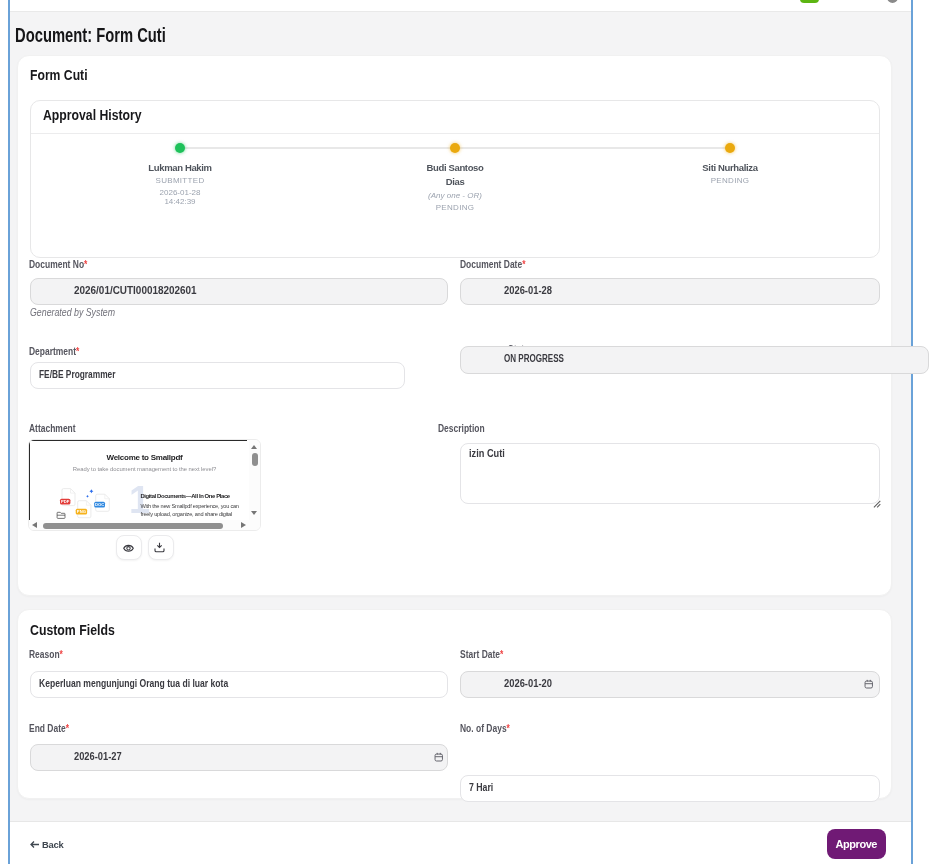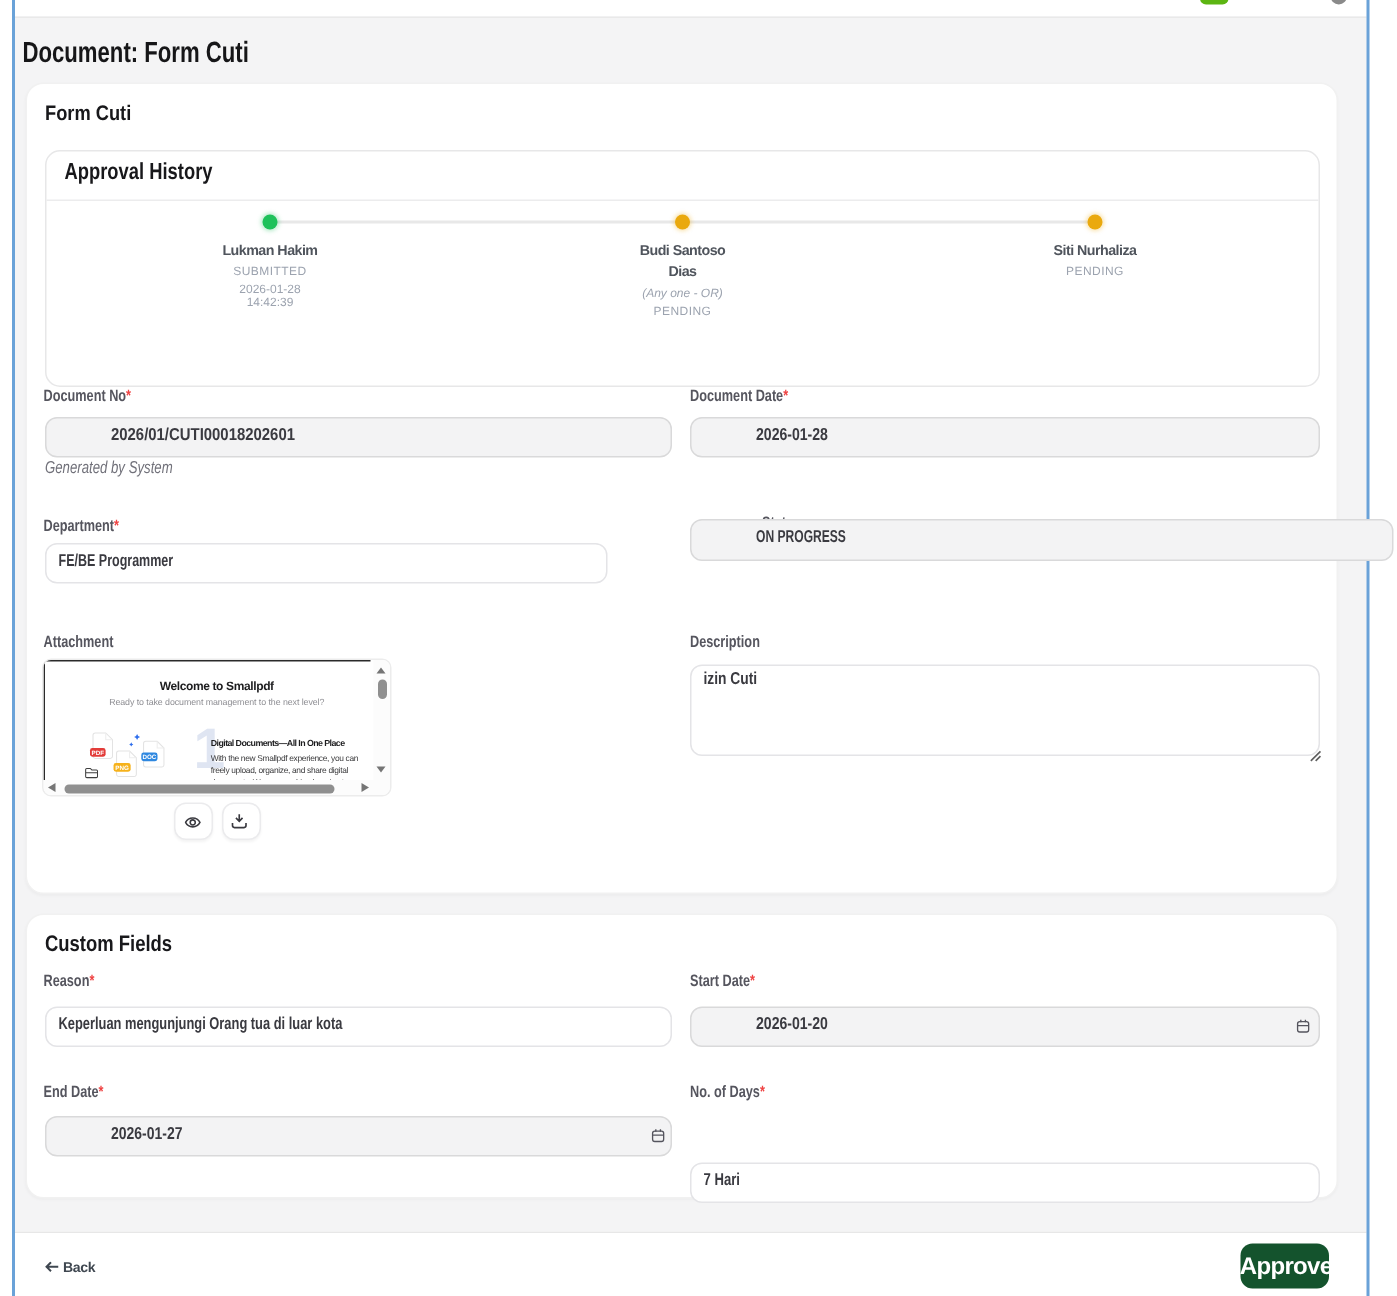--- a/index.html
+++ b/index.html
@@ -70,21 +70,21 @@
   <div class="abs inp gray" style="left:30px; top:277.5px; width:418px; height:27px;"><span class="t" style="transform:scaleX(0.864)">2026/01/CUTI00018202601</span></div>
   <div class="abs inp gray" style="left:460px; top:277.5px; width:420px; height:27px;"><span class="t" style="transform:scaleX(0.815)">2026-01-28</span></div>
   <div class="abs" style="left:30px; top:307px; font-size:11.5px; font-style:italic; color:#71717a; line-height:11.5px; transform:scaleX(0.765); transform-origin:left top; white-space:nowrap;">Generated by System</div>
 
   <div class="abs label" style="left:29px; top:346px;text-decoration:underline;"><span class="t" style="transform:scaleX(0.77)">Department<span class="req">*</span></span></div>
   <div class="abs label" style="left:460px; top:343.5px;padding-left:48px;"><span class="t" style="transform:scaleX(0.77)">Status</span></div>
   <div class="abs inp white" style="left:30px; top:362px; width:375px; height:27px;"><span class="t" style="transform:scaleX(0.725)">FE/BE Programmer</span></div>
   <div class="abs inp gray" style="left:460px; top:346px; width:469px; height:27.5px;"><span class="t" style="transform:scaleX(0.70)">ON PROGRESS</span></div>
 
   <div class="abs label" style="left:29px; top:422.5px;"><span class="t" style="transform:scaleX(0.77)">Attachment</span></div>
-  <div class="abs label" style="left:460px; top:422.5px;"><span class="t" style="transform:scaleX(0.77)">Description</span></div>
+  <div class="abs label" style="left:438px; top:422.5px;"><span class="t" style="transform:scaleX(0.77)">Description</span></div>
 
   <div class="abs" style="left:27.8px; top:439.4px; width:233.2px; height:91.8px; background:#fff; border:1px solid #ececec; border-radius:6px; overflow:hidden;">
 
       <div style="position:absolute; left:0.2px; top:0; width:218.4px; height:79.6px; border-left:1.8px solid #2a2a2a; border-top:1.8px solid #2a2a2a;"></div>
       <div style="position:absolute; left:7.2px; top:14.1px; width:217px; text-align:center; font-size:8px; font-weight:bold; color:#1d1d1f; line-height:8px; letter-spacing:-0.25px;">Welcome to Smallpdf</div>
       <div style="position:absolute; left:7.2px; top:25.6px; width:217px; text-align:center; font-size:5.9px; color:#8e8e93; line-height:6px; letter-spacing:-0.05px;">Ready to take document management to the next level?</div>
       <svg style="position:absolute; left:26.2px; top:46.1px;" width="88" height="36" viewBox="0 0 88 36">
         <g fill="#fff" stroke="#e3e3e3" stroke-width="0.7">
           <path d="M7 4.1 a1.5 1.5 0 0 1 1.5 -1.5 h7 l4.5 4.5 v11 a1.5 1.5 0 0 1 -1.5 1.5 h-10 a1.5 1.5 0 0 1 -1.5 -1.5 Z"></path>
           <path d="M22.7 16.2 a1.5 1.5 0 0 1 1.5 -1.5 h7.2 l4.5 4.5 v11 a1.5 1.5 0 0 1 -1.5 1.5 h-10.2 a1.5 1.5 0 0 1 -1.5 -1.5 Z"></path>
@@ -156,14 +156,14 @@
   <div class="abs inp white" style="left:460px; top:744px; width:420px; height:26.5px;margin-top:31px;"><span class="t" style="transform:scaleX(0.76)">7 Hari</span></div>
   <svg class="abs" style="left:434px; top:752px;" width="9.5" height="10" viewBox="0 0 12 13">
       <rect x="1.2" y="2.7" width="9.6" height="9" rx="1.9" fill="none" stroke="#55555e" stroke-width="1.15"></rect>
       <path d="M4 1.1 V3.3 M8 1.1 V3.3 M1.4 6.1 H10.6" stroke="#55555e" stroke-width="1.15" fill="none"></path>
     </svg>
 
   <svg class="abs" style="left:29.5px; top:840.5px;" width="9.5" height="7" viewBox="0 0 19 14">
       <path d="M8 1 L2 7 L8 13 M2 7 L18 7" fill="none" stroke="#3f4750" stroke-width="2.6"></path>
     </svg>
     <div class="abs" style="left:42px; top:839.5px; font-size:9.4px; font-weight:bold; color:#3f4750; line-height:9.4px; letter-spacing:-0.25px;">Back</div>
-  <div class="abs" style="left:826.5px; top:829px; width:59.5px; height:30px; background:#14532d; border-radius:8px; color:#fff; font-size:16px; font-weight:bold; text-align:center; line-height:31px; letter-spacing:-0.45px;">Approve</div>
+  <div class="abs" style="left:826.5px; top:829px; width:59.5px; height:30px; background:#701a75; border-radius:8px; color:#fff; font-size:11px; font-weight:bold; text-align:center; line-height:31px; letter-spacing:-0.45px;">Approve</div>
 </div>
 
 </body></html>

